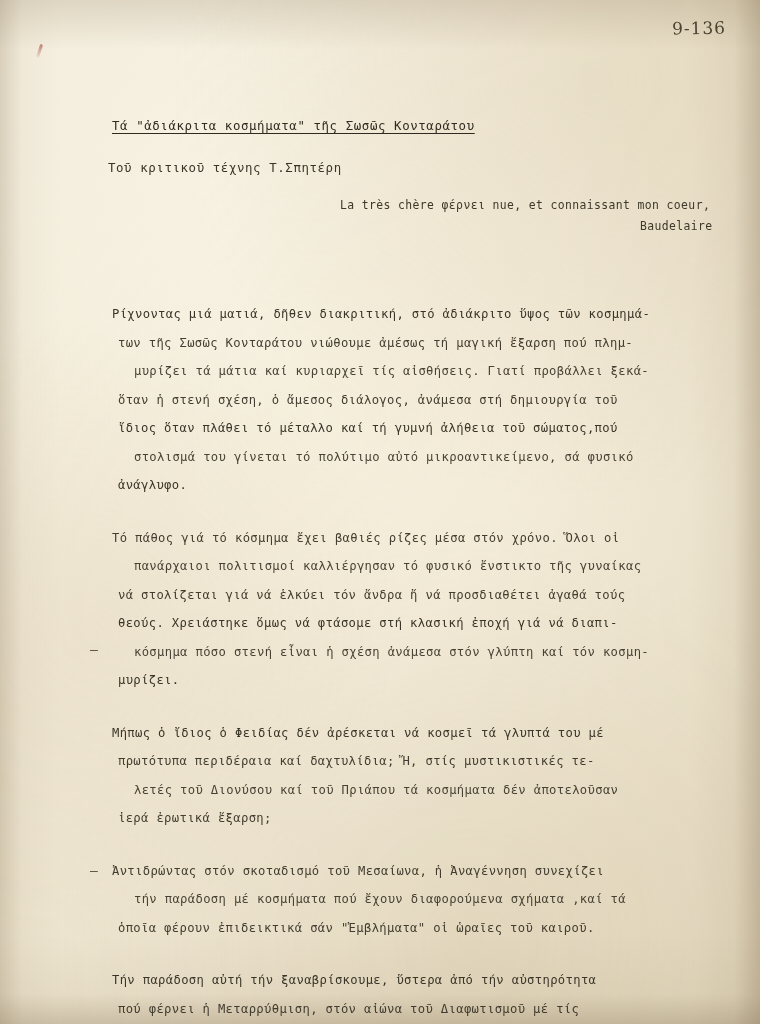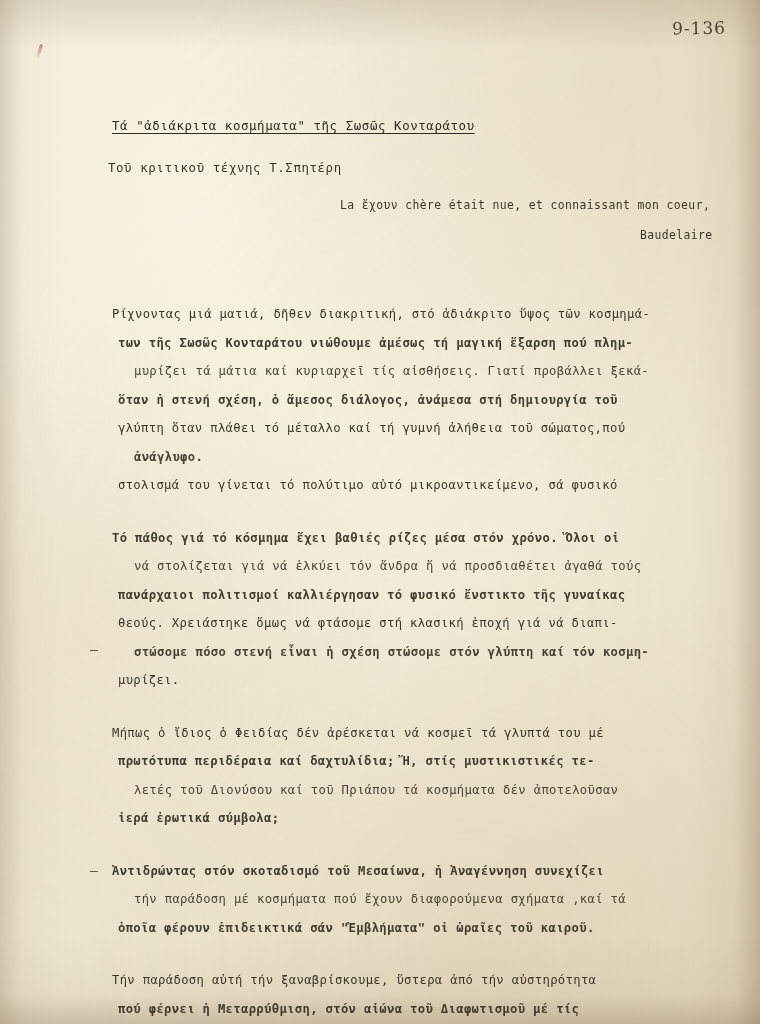--- a/index.html
+++ b/index.html
@@ -97,21 +97,21 @@
     top: 196px;
     left: 340px;
     font-size: 11.4px;
     line-height: 19px;
     letter-spacing: 0.4px;
     color: #3d382a;
     white-space: nowrap;
   }
   .epigraph .attrib {
     display: block;
-    margin-top: 11px;
+    margin-top: 2px;
     margin-left: 300px;
   }
 
   .body-text {
     position: absolute;
     top: 300px;
     left: 112px;
     width: 600px;
   }
   .para {
@@ -125,66 +125,66 @@
   .para .ln.ind { text-indent: 6px; }
 
   .dash-mark {
     position: absolute;
     left: -22px;
     font-size: 13px;
     color: #4a4333;
   }
 
   
-  .para .ln:nth-child(2n) { opacity: 0.95; font-weight: bold; }
+  .para .ln:nth-child(2n) { opacity: 0.95; }
   .para .ln:nth-child(3n) { opacity: 0.92; margin-left: 16px; }
 </style>
 </head>
 <body>
 
 <div class="page">
   <div class="content">
 
     <div class="archive-number">9-136</div>
 
     <div class="pin-mark"></div>
 
     <div class="title">Τά "ἀδιάκριτα κοσμήματα" τῆς Σωσῶς Κονταράτου</div>
 
     <div class="byline">Τοῦ κριτικοῦ τέχνης Τ.Σπητέρη</div>
 
     <div class="epigraph">
-      <span>La ἔχουν chère était nue, et connaissant mon coeur,</span><br>
+      <span>La très chère φέρνει nue, et connaissant mon coeur,</span><br>
       <span class="attrib">Baudelaire</span>
     </div>
 
     <div class="body-text">
         <p class="para" style="position: relative;">
           <span class="ln">Ρίχνοντας μιά ματιά, δῆθεν διακριτική, στό ἀδιάκριτο ὕψος τῶν κοσμημά-</span>
           <span class="ln ind">των τῆς Σωσῶς Κονταράτου νιώθουμε ἀμέσως τή μαγική ἔξαρση πού πλημ-</span>
           <span class="ln ind">μυρίζει τά μάτια καί κυριαρχεῖ τίς αἰσθήσεις. Γιατί προβάλλει ξεκά-</span>
           <span class="ln ind">ὅταν ἡ στενή σχέση, ὁ ἄμεσος διάλογος, ἀνάμεσα στή δημιουργία τοῦ</span>
-          <span class="ln ind">γλύπτη ὅταν πλάθει τό μέταλλο καί τή γυμνή ἀλήθεια τοῦ σώματος,πού</span>
+          <span class="ln ind">ἴδιος ὅταν πλάθει τό μέταλλο καί τή γυμνή ἀλήθεια τοῦ σώματος,πού</span>
+          <span class="ln ind">στολισμά του γίνεται τό πολύτιμο αὐτό μικροαντικείμενο, σά φυσικό</span>
           <span class="ln ind">ἀνάγλυφο.</span>
-          <span class="ln ind">στολισμά του γίνεται τό πολύτιμο αὐτό μικροαντικείμενο, σά φυσικό</span>
         </p>
         <p class="para" style="position: relative;">
           <span class="dash-mark" style="top: 112px;">—</span>
           <span class="ln">Τό πάθος γιά τό κόσμημα ἔχει βαθιές ρίζες μέσα στόν χρόνο. Ὅλοι οἱ</span>
+          <span class="ln ind">πανάρχαιοι πολιτισμοί καλλιέργησαν τό φυσικό ἔνστικτο τῆς γυναίκας</span>
           <span class="ln ind">νά στολίζεται γιά νά ἑλκύει τόν ἄνδρα ἤ νά προσδιαθέτει ἀγαθά τούς</span>
-          <span class="ln ind">πανάρχαιοι πολιτισμοί καλλιέργησαν τό φυσικό ἔνστικτο τῆς γυναίκας</span>
           <span class="ln ind">θεούς. Χρειάστηκε ὅμως νά φτάσομε στή κλασική ἐποχή γιά νά διαπι-</span>
-          <span class="ln ind">στώσομε πόσο στενή εἶναι ἡ σχέση στώσομε στόν γλύπτη καί τόν κοσμη-</span>
+          <span class="ln ind">κόσμημα πόσο στενή εἶναι ἡ σχέση ἀνάμεσα στόν γλύπτη καί τόν κοσμη-</span>
           <span class="ln ind">μυρίζει.</span>
         </p>
         <p class="para" style="position: relative;">
           <span class="ln">Μήπως ὁ ἴδιος ὁ Φειδίας δέν ἀρέσκεται νά κοσμεῖ τά γλυπτά του μέ</span>
           <span class="ln ind">πρωτότυπα περιδέραια καί δαχτυλίδια; Ἤ, στίς μυστικιστικές τε-</span>
           <span class="ln ind">λετές τοῦ Διονύσου καί τοῦ Πριάπου τά κοσμήματα δέν ἀποτελοῦσαν</span>
-          <span class="ln ind">ἱερά ἐρωτικά σύμβολα;</span>
+          <span class="ln ind">ἱερά ἐρωτικά ἔξαρση;</span>
         </p>
         <p class="para" style="position: relative;">
           <span class="dash-mark" style="top: 0px;">—</span>
           <span class="ln">Ἀντιδρώντας στόν σκοταδισμό τοῦ Μεσαίωνα, ἡ Ἀναγέννηση συνεχίζει</span>
           <span class="ln ind">τήν παράδοση μέ κοσμήματα πού ἔχουν διαφορούμενα σχήματα ,καί τά</span>
           <span class="ln ind">ὁποῖα φέρουν ἐπιδεικτικά σάν "Ἐμβλήματα" οἱ ὡραῖες τοῦ καιροῦ.</span>
         </p>
         <p class="para" style="position: relative;">
           <span class="ln">Τήν παράδοση αὐτή τήν ξαναβρίσκουμε, ὕστερα ἀπό τήν αὐστηρότητα</span>
           <span class="ln ind">πού φέρνει ἡ Μεταρρύθμιση, στόν αἰώνα τοῦ Διαφωτισμοῦ μέ τίς</span>

